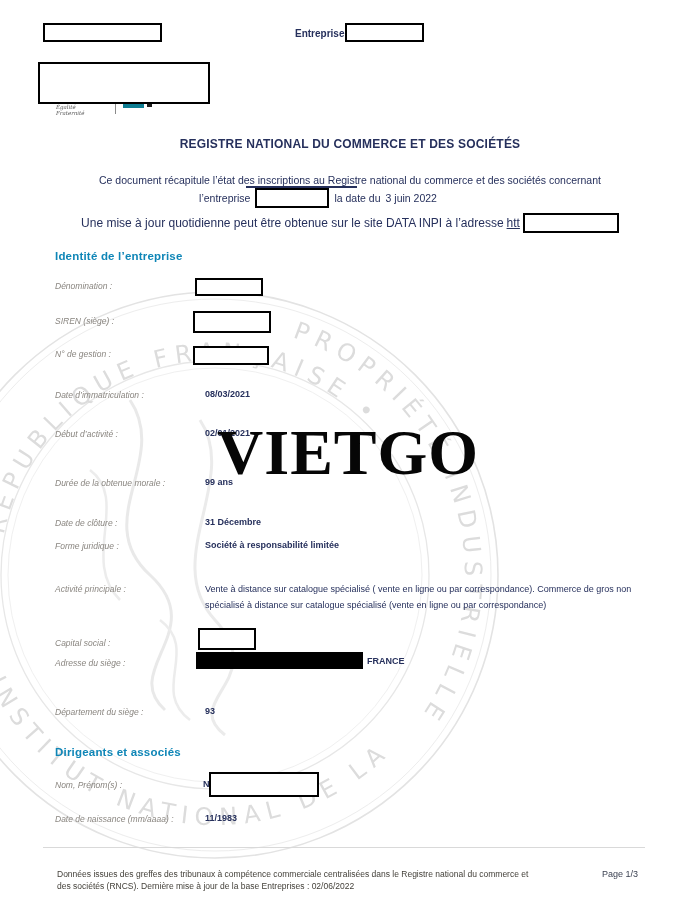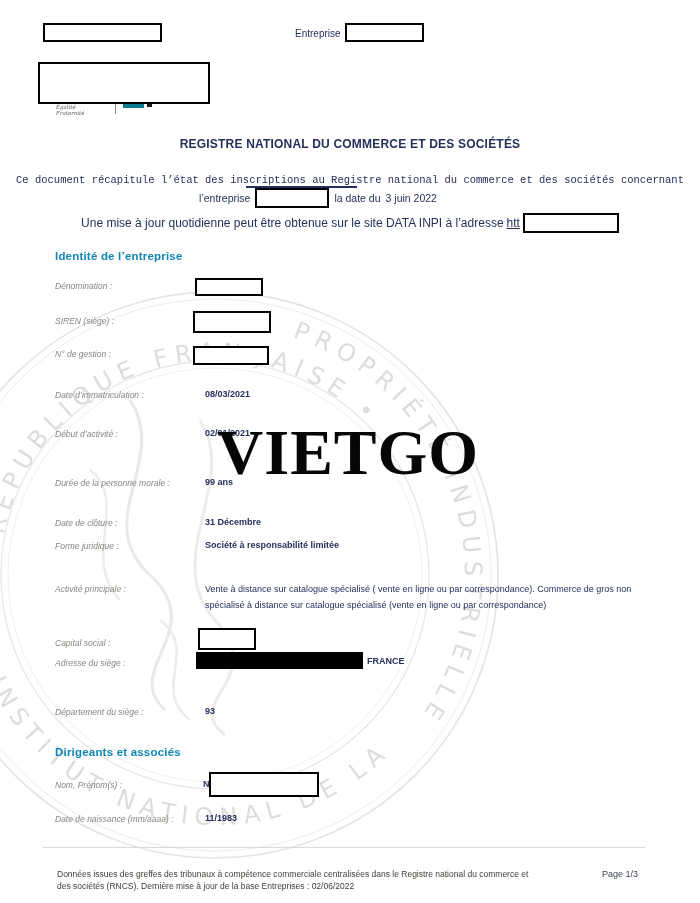--- a/index.html
+++ b/index.html
@@ -3,29 +3,29 @@
 <meta charset="utf-8">
 <style>
   html,body{margin:0;padding:0;background:#fff;}
   #page{position:relative;width:700px;height:903px;background:#ffffff;overflow:hidden;
         font-family:"Liberation Sans",sans-serif;color:#26305c;}
   .abs{position:absolute;}
   
   .redact{position:absolute;border:2px solid #000;background:#fff;box-sizing:border-box;z-index:3;}
   .redact.filled{background:#000;}
   
-  .entreprise{font-size:10px;font-weight:400;color:#26305c;z-index:2;}
+  .entreprise{font-size:10px;font-weight:700;color:#26305c;z-index:2;}
   .motto{font-family:"DejaVu Serif",serif;font-style:italic;font-size:5.5px;line-height:6px;color:#555;z-index:2;}
   .vline{width:1px;background:#8a8a8a;z-index:2;}
   .tealbar{background:#0e7d92;z-index:2;}
   .blacksq{background:#1c1c1c;z-index:2;}
   
   .title{left:0;right:0;text-align:center;font-size:12px;font-weight:700;letter-spacing:.2px;z-index:2;}
   .subtitle{left:0;right:0;text-align:center;font-size:11px;z-index:2;}
-  .intro1{left:0;right:0;text-align:center;font-size:10.5px;z-index:2;font-family:Liberation Mono, monospace;}
+  .intro1{left:0;right:0;text-align:center;font-size:10.5px;z-index:2;}
   .intro2{left:0;right:0;display:flex;justify-content:center;align-items:center;gap:5px;
           font-size:10.5px;transform:translateX(-32px);z-index:2;}
   .intro2 .inlinebox{display:inline-block;width:74px;height:20px;border:2px solid #000;background:#fff;box-sizing:border-box;}
   .bold{font-weight:400;}
   .updateline{left:0;right:0;display:flex;justify-content:center;align-items:center;gap:3px;font-size:12px;z-index:2;}
   .updateline .link{text-decoration:underline;}
   .updateline .inlinebox{display:inline-block;width:96px;height:20px;border:2px solid #000;background:#fff;box-sizing:border-box;}
   .underline-art{height:2px;background:#26305c;z-index:2;}
   
   .sec-head{font-size:11.5px;font-weight:700;color:#0f86b7;letter-spacing:.2px;z-index:2;}
@@ -109,21 +109,21 @@
 
   <span class="lbl" style="top:349px;">N° de gestion :</span>
   <div class="redact" style="left:193px;top:346px;width:76px;height:19px;"></div>
 
   <span class="lbl" style="top:390px;">Date d’immatriculation :</span>
   <span class="val" style="top:389px;">08/03/2021</span>
 
   <span class="lbl" style="top:429px;">Début d’activité :</span>
   <span class="val" style="top:428px;">02/01/2021</span>
 
-  <span class="lbl" style="top:478px;">Durée de la personne morale :</span>
+  <span class="lbl" style="top:478px;">Durée de la obtenue morale :</span>
   <span class="val" style="top:477px;">99 ans</span>
 
   <span class="lbl" style="top:518px;">Date de clôture :</span>
   <span class="val" style="top:517px;">31 Décembre</span>
 
   <span class="lbl" style="top:541px;">Forme juridique :</span>
   <span class="val" style="top:540px;">Société à responsabilité limitée</span>
 
   <span class="lbl" style="top:584px;">Activité principale :</span>
   <span class="val long" style="top:581px;">Vente à distance sur catalogue spécialisé ( vente en ligne ou par correspondance). Commerce de gros non spécialisé à distance sur catalogue spécialisé (vente en ligne ou par correspondance)</span>

